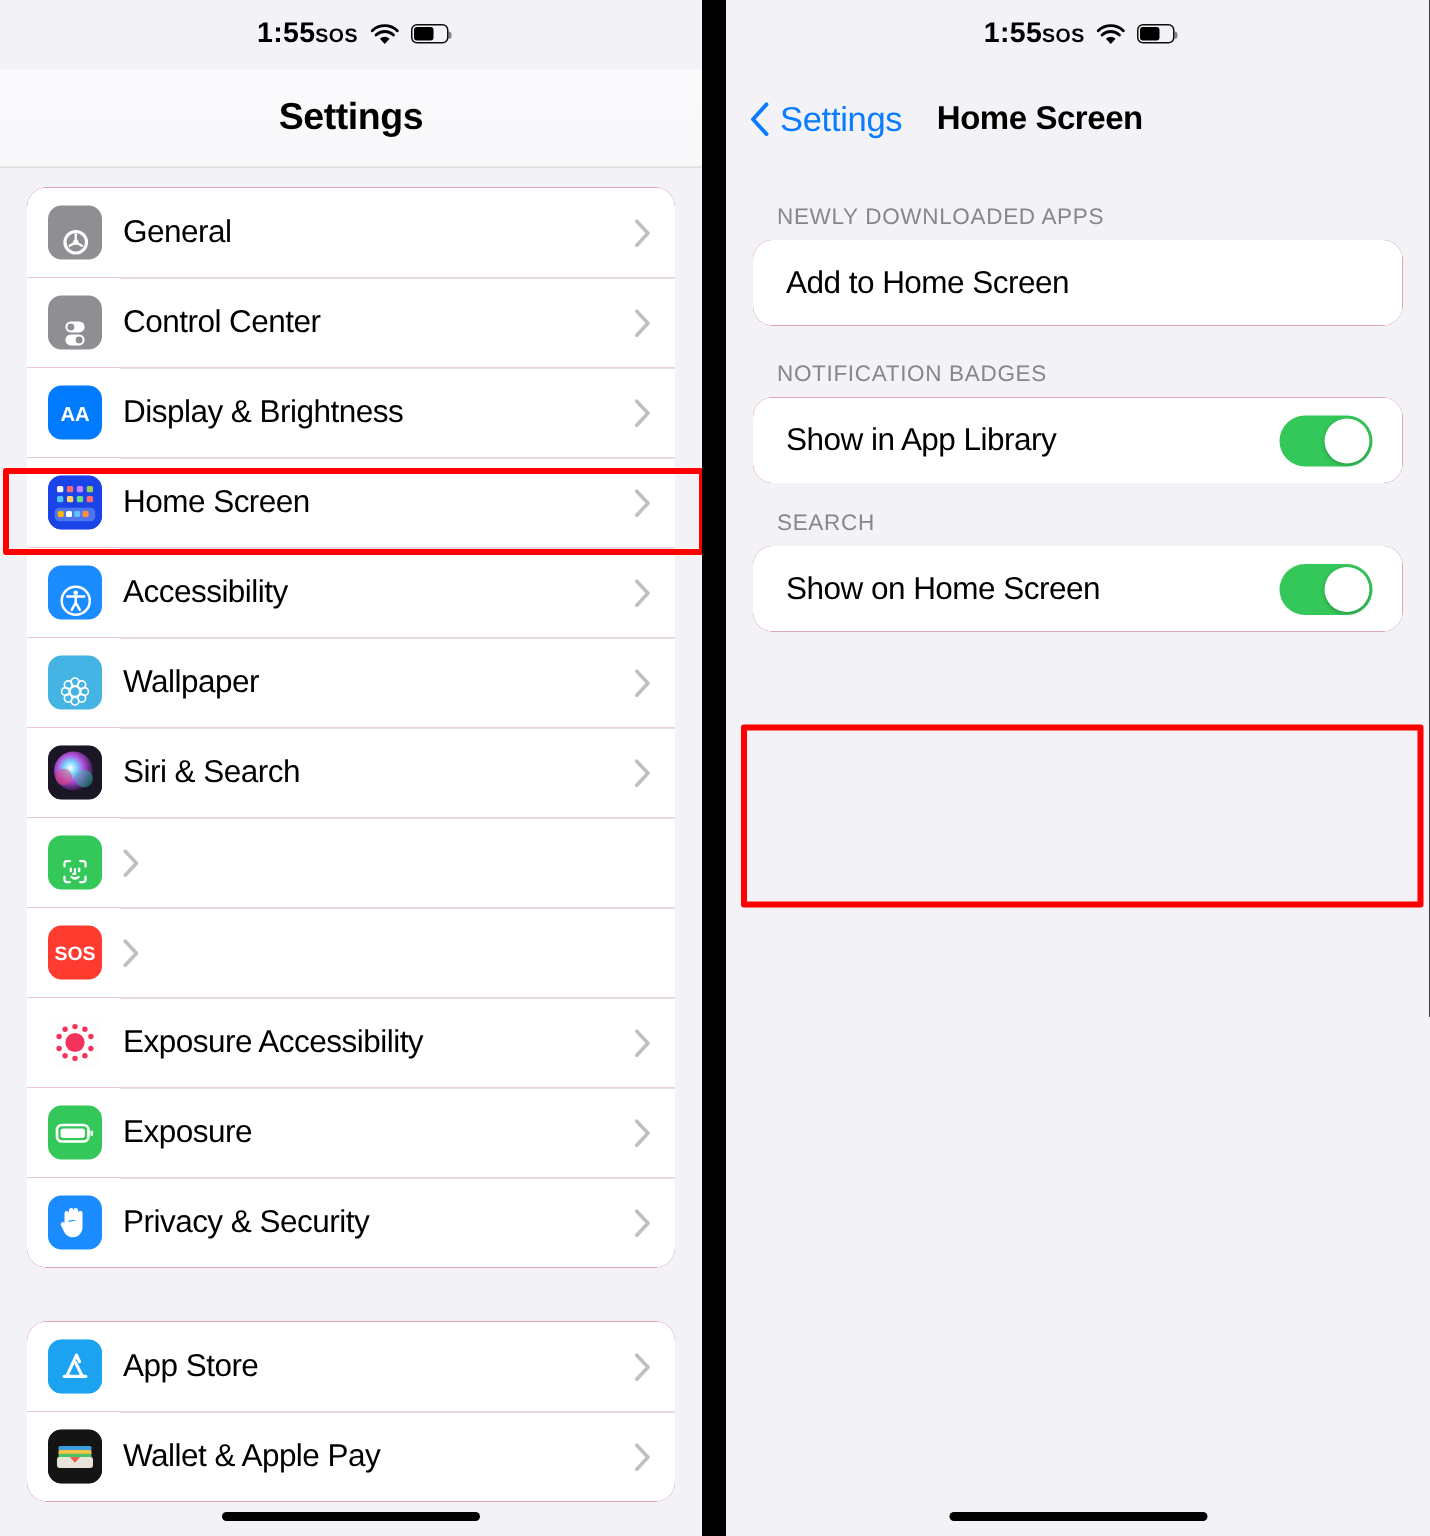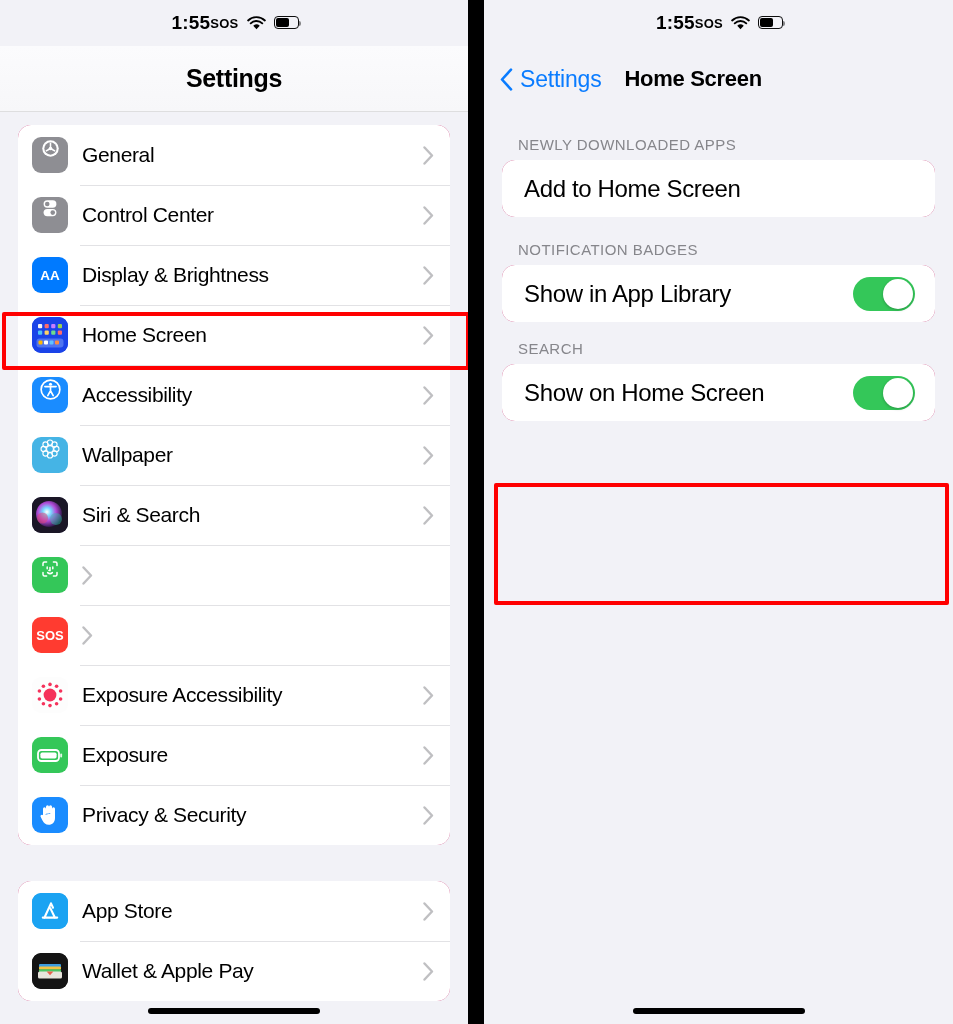--- a/index.html
+++ b/index.html
@@ -77,21 +77,21 @@
     height: 60px; padding-left: 14px; padding-right: 16px;
     position: relative; background:#fff; cursor:pointer;
   }
   .row + .row::before {
     content:""; position:absolute; left:62px; right:0; top:0;
     height:1px; background:#e2e2e5;
   }
   .row-icon {
     width: 36px; height: 36px; border-radius: 9px;
     flex: 0 0 36px; margin-right: 14px;
-    display:flex; align-items:flex-start; justify-content:center;
+    display:flex; align-items:flex-end; justify-content:center;
     overflow:hidden;
   }
   .row-label { font-size:21px; color:#000; letter-spacing:-.35px; flex:1; }
   .chev {
     width:11px; height:19px; flex:0 0 11px; opacity:.32;
   }
   .gap { height: 36px; }
 
   
   .sec-header {
@@ -101,21 +101,21 @@
   .sec-header.tight { padding-top: 18px; }
   .r-row {
     display:flex; align-items:center; justify-content:space-between;
     height: 57px; padding: 0 20px 0 22px; background:#fff;
     position:relative; cursor:pointer;
   }
   .r-row + .r-row::before {
     content:""; position:absolute; left:22px; right:0; top:0;
     height:1px; background:#e2e2e5;
   }
-  .r-label { font-size:24px; color:#000; letter-spacing:-.35px; }
+  .r-label { font-size:21px; color:#000; letter-spacing:-.35px; }
   .checkmark { width:24px; height:24px; }
 
   
   .switch {
     width: 62px; height: 34px; border-radius: 17px;
     background:#34c759; position:relative; flex:0 0 62px;
     cursor:pointer;
   }
   .switch .knob {
     position:absolute; top:2px; left:30px;

